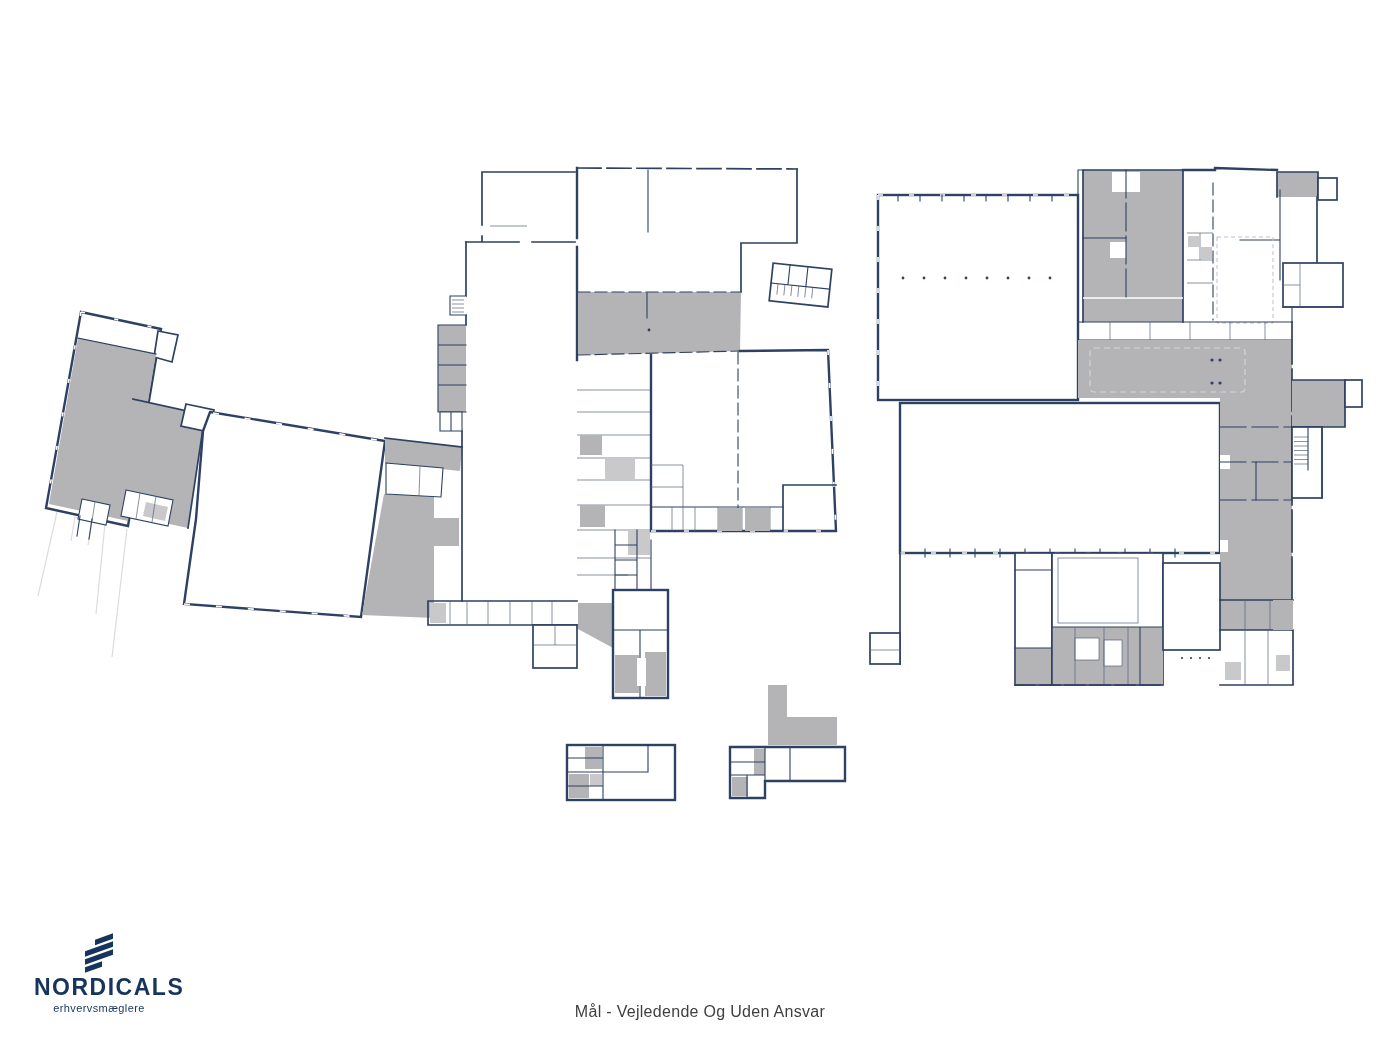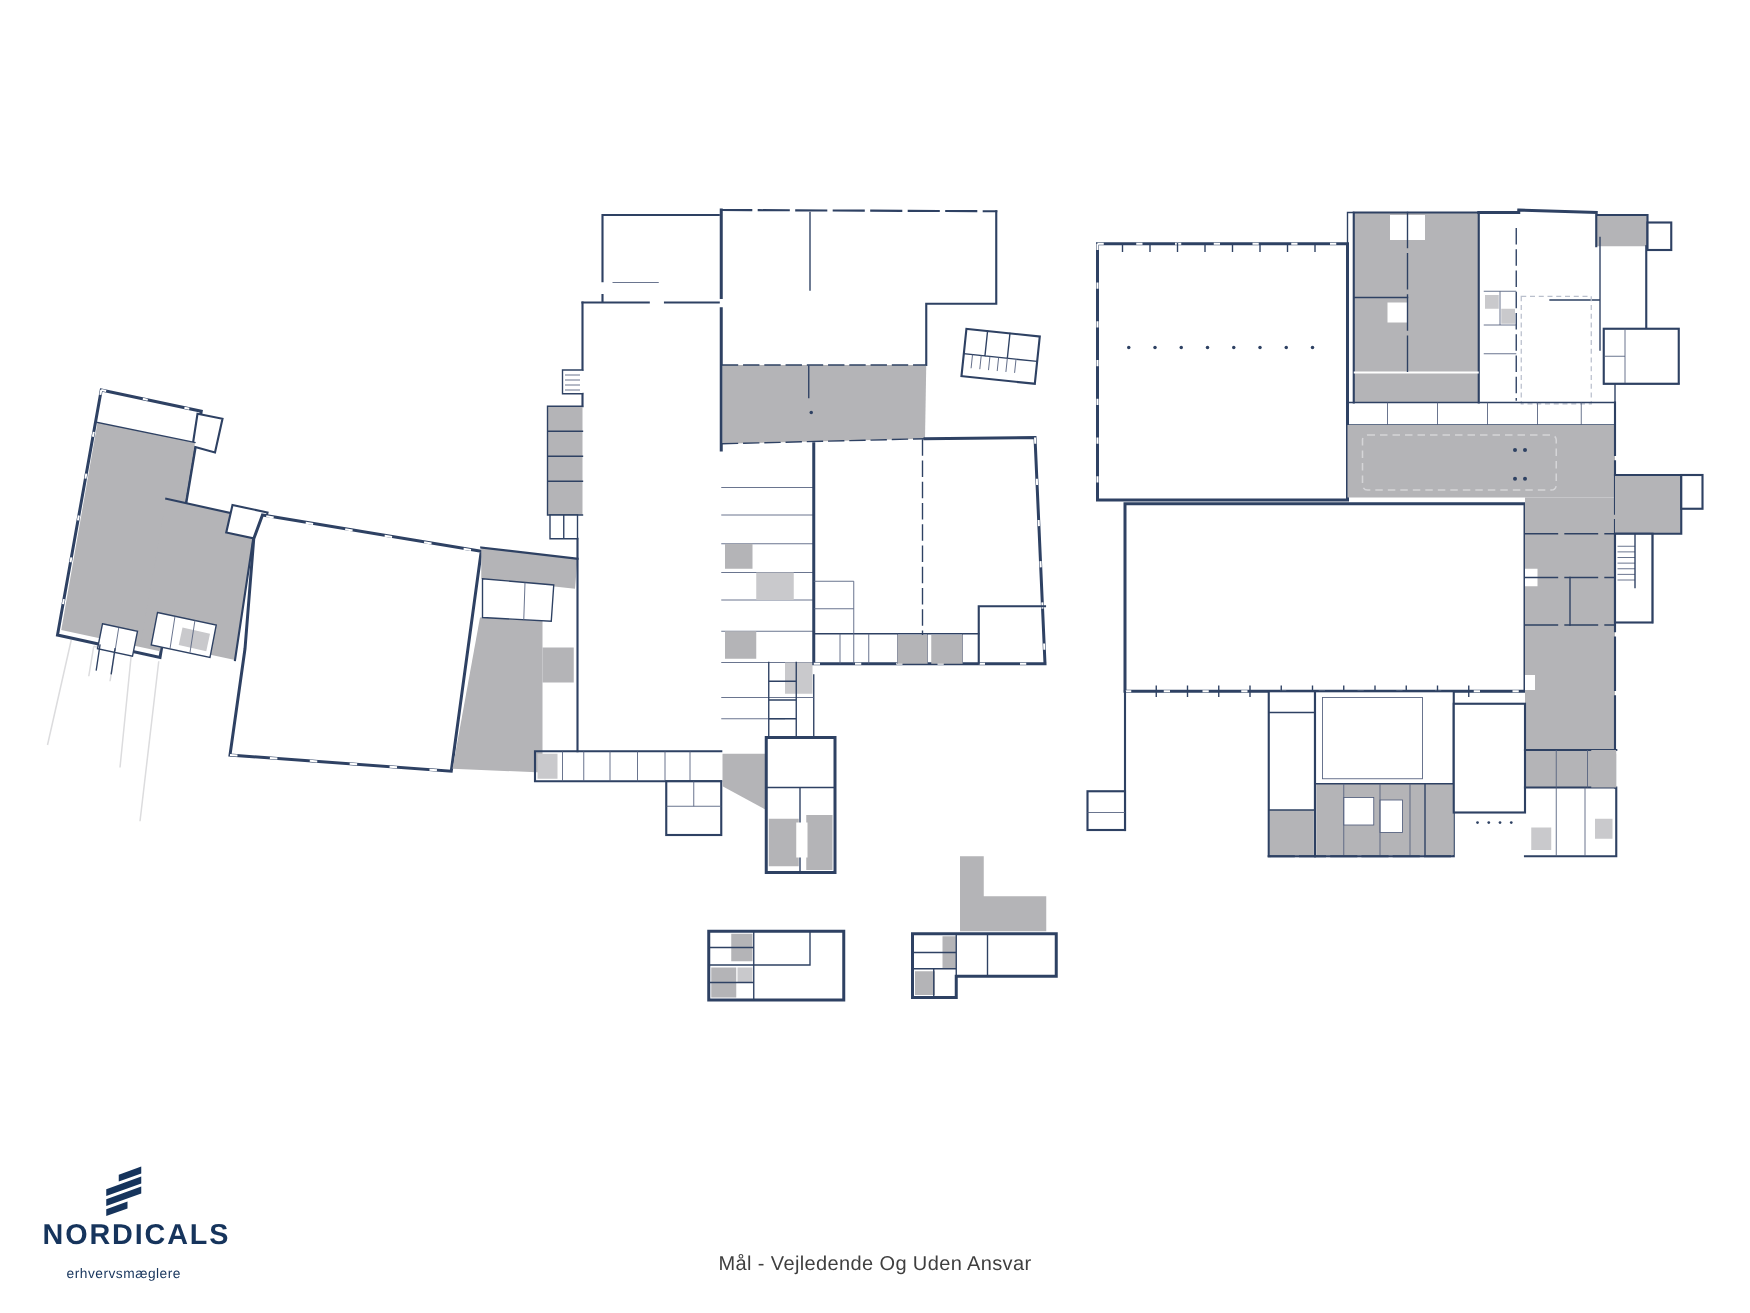--- a/index.html
+++ b/index.html
@@ -18,21 +18,21 @@
   .gapline{stroke:#ffffff;stroke-width:1.6;fill:none;}
   .dash{stroke-dasharray:24 6;}
   .dash2{stroke-dasharray:12 5;}
   .dotline{stroke:#b9bfcc;stroke-width:1;fill:none;stroke-dasharray:4 3;}
   .innerdash{stroke:#d5d5d8;stroke-width:1.2;fill:none;stroke-dasharray:6 4;}
   .dot{fill:#2e4163;}
   
   #logo{position:absolute;left:34px;top:928px;width:130px;text-align:center;color:#16345c;}
   #logo-mark{display:block;margin:0 auto 2px auto;}
   #logo-name{font-size:23px;font-weight:700;letter-spacing:1.5px;line-height:1;color:#16345c;}
-  #logo-tagline{font-size:11px;letter-spacing:0.4px;margin-top:14px;color:#16345c;}
+  #logo-tagline{font-size:11px;letter-spacing:0.4px;margin-top:3px;color:#16345c;}
   
   #caption{position:absolute;left:0;right:0;top:1003px;text-align:center;
            font-size:16px;color:#3f3f3f;letter-spacing:0.3px;}
 </style>
 </head>
 <body>
 
 <div id="stage">
 
 <svg id="plan-svg" width="1400" height="1050" viewBox="0 0 1400 1050" xmlns="http://www.w3.org/2000/svg">

